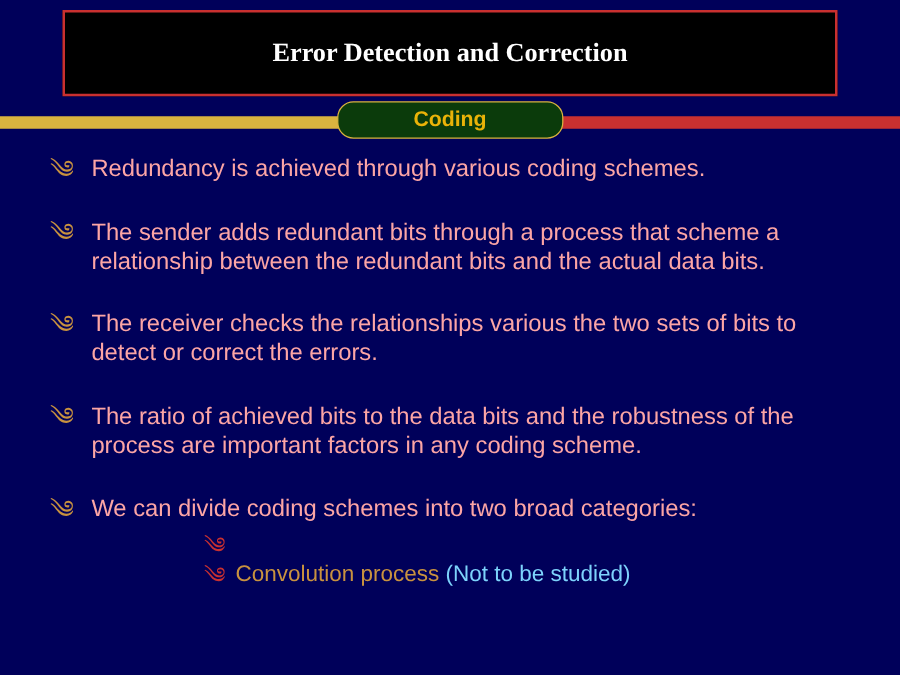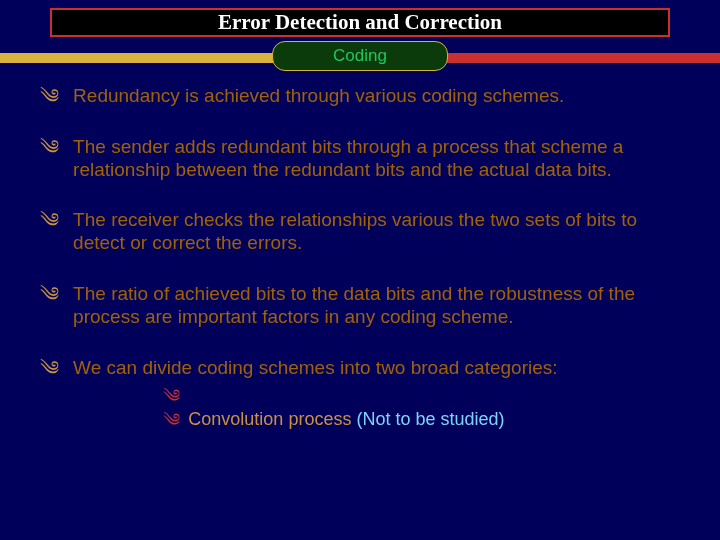--- a/index.html
+++ b/index.html
@@ -9,21 +9,21 @@
     background: #00005a;
     font-family: Arial, sans-serif;
     overflow: hidden;
     position: relative;
   }
   .title-bar {
     margin: 8px 50px 0 50px;
     background: #000000;
     border: 2px solid #c93030;
     text-align: center;
-    padding: 0 0;
+    padding: 20px 0;
   }
   .title-bar span {
     color: #ffffff;
     font-family: "Times New Roman", serif;
     font-weight: bold;
     font-size: 21px;
   }
   .ribbon-row { position: relative; height: 36px; }
   .ribbon {
     position: absolute;
@@ -36,22 +36,22 @@
   .ribbon .r { background: #c93030; flex: 1; }
   .subtitle-pill {
     position: absolute;
     left: 50%;
     transform: translateX(-50%);
     top: 4px;
     background: #0b3b0b;
     border: 1px solid #d9b33f;
     border-radius: 13px;
     padding: 4px 60px;
-    color: #22c55e;
-    font-weight: normal;
+    color: #eab308;
+    font-weight: bold;
     font-size: 17px;
     font-family: Arial, sans-serif;
     text-align: center;
   }
   .content {
     padding: 12px 40px 0 40px;
   }
   ul.main { list-style: none; }
   ul.main > li {
     display: flex;
@@ -60,21 +60,21 @@
   }
   .bullet {
     color: #c9923f;
     font-size: 20px;
     line-height: 22px;
     margin-right: 14px;
     flex-shrink: 0;
     font-family: "Segoe UI Symbol", "Arial Unicode MS", sans-serif;
   }
   .txt {
-    color: #a16207;
+    color: #fca5a5;
     font-size: 19px;
     line-height: 1.2;
   }
   ul.sub {
     list-style: none;
     margin-top: 6px;
     margin-left: 90px;
   }
   ul.sub li {
     display: flex;

